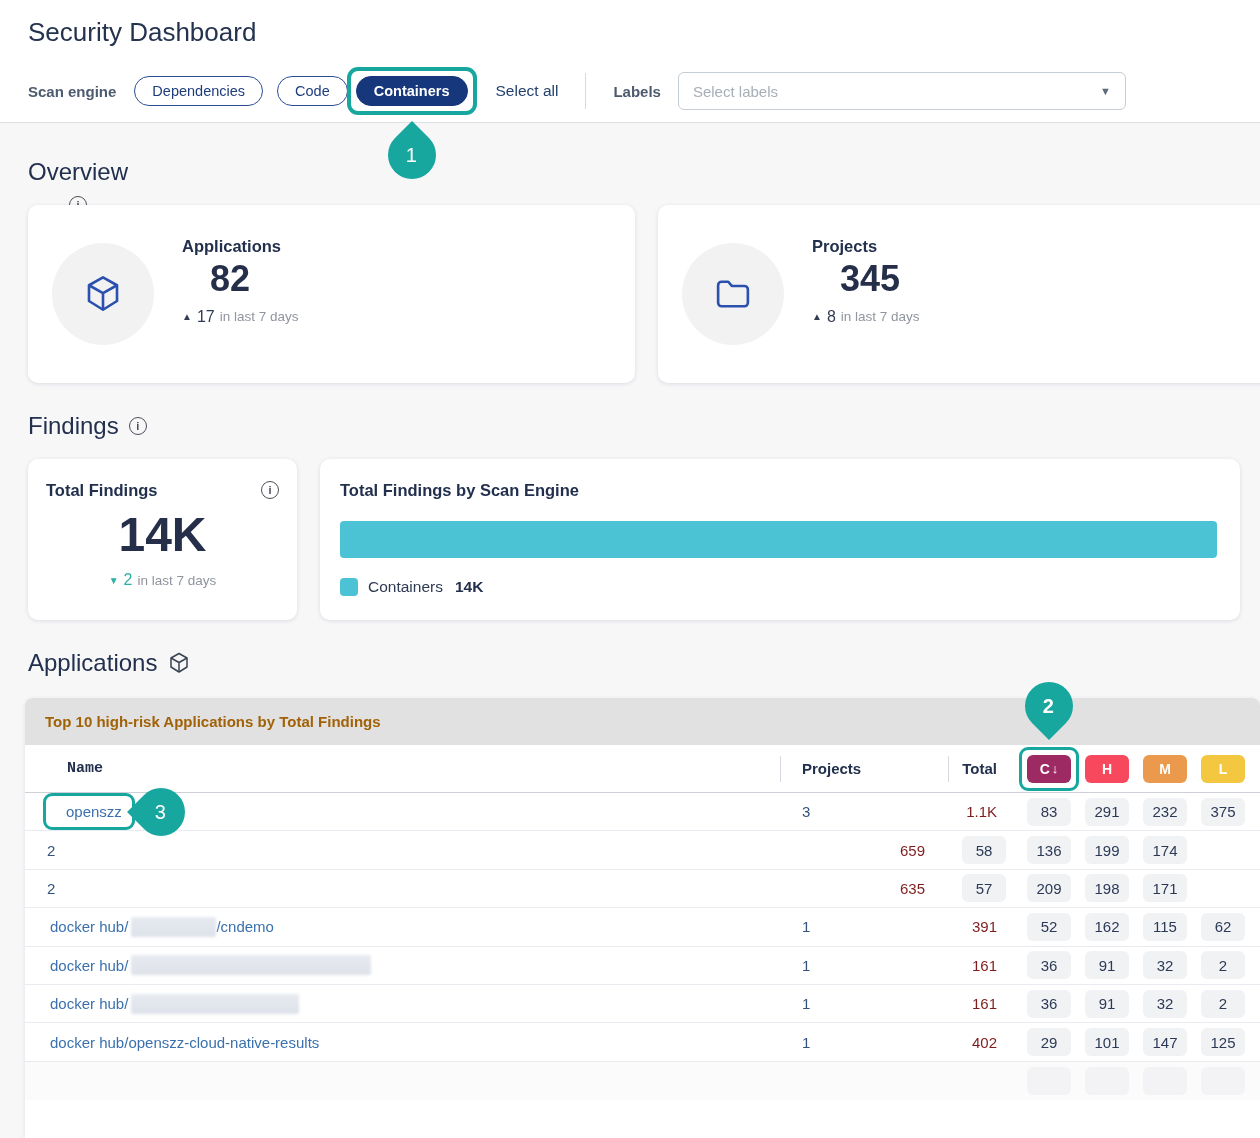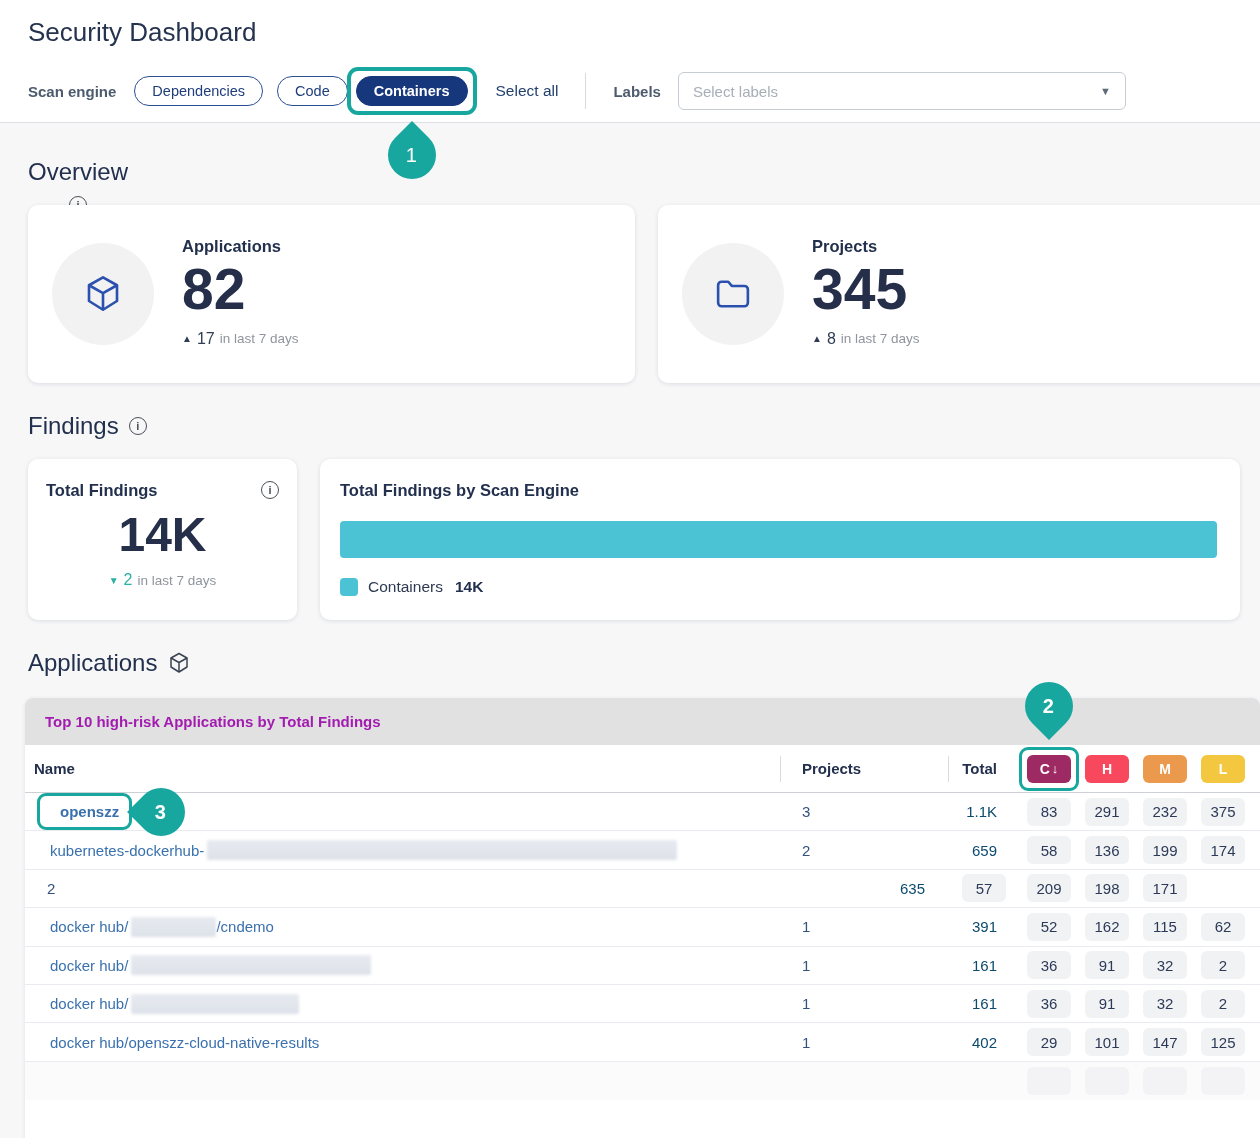--- a/index.html
+++ b/index.html
@@ -49,21 +49,21 @@
 
   
   .card { position:absolute; background:#fff; border-radius:10px;
           box-shadow:0 1px 4px rgba(23,43,77,.13); }
   #card-apps     { left:28px;  top:205px; width:607px; height:178px; }
   #card-projects { left:658px; top:205px; width:620px; height:178px; }
   .stat-circle { position:absolute; left:24px; top:38px; width:102px; height:102px;
                  border-radius:50%; background:#f2f2f2; display:flex; align-items:center; justify-content:center; }
   .stat-body { position:absolute; left:154px; top:32px; }
   .stat-label { font-size:16.5px; font-weight:700; color:#22304e; }
-  .stat-value { font-size:57px; font-weight:700; color:#252f49; margin-top:4px; line-height:1.05; }
+  .stat-value { font-size:36px; font-weight:700; color:#252f49; margin-top:4px; line-height:1.05;margin-left:28px; }
   .delta-row { margin-top:10px; font-size:13.5px; color:#8f959e; display:flex; align-items:center; gap:5px; }
   .delta-arrow-up { color:#303c55; font-size:10px; }
   .delta-arrow-down { color:#2bb2a0; font-size:10px; }
   .delta-num { color:#303c55; font-size:16px; }
   .delta-num.down { color:#2bb2a0; }
 
   #card-total   { left:28px;  top:459px; width:269px; height:161px; }
   #card-engine  { left:320px; top:459px; width:920px; height:161px; }
   .card-title { position:absolute; left:18px; top:22px; font-size:16.5px; font-weight:700; color:#22304e;text-align:right; }
   #total-info { position:absolute; right:18px; top:22px; }
@@ -76,26 +76,26 @@
   #engine-legend { position:absolute; left:20px; top:119px; display:flex; align-items:center; gap:10px; }
   #legend-swatch { width:18px; height:18px; border-radius:4px; background:#4cc3d5; }
   #legend-label { font-size:15.5px; color:#2e3a52; }
   #legend-value { font-size:15.5px; font-weight:700; color:#22304e; margin-left:2px; }
 
   
   #table { position:absolute; left:25px; top:698px; width:1235px; height:440px;
            background:#fff; border-radius:8px 8px 0 0; box-shadow:0 1px 4px rgba(23,43,77,.10); }
   #table-band { height:47px; background:#e1e1e2; border-radius:8px 8px 0 0;
                 display:flex; align-items:center; padding-left:20px; }
-  #table-band-title { font-size:15px; font-weight:700; color:#a21caf; }
+  #table-band-title { font-size:15px; font-weight:700; color:#a16207; }
   .tgrid { display:grid; grid-template-columns:755px 168px 72px 58px 58px 58px 58px; align-items:center; }
   #thead { height:48px; border-bottom:1px solid #cdd1d7; position:relative; }
   .th { font-size:15px; font-weight:700; color:#23304d; position:relative; height:100%;
         display:flex; align-items:center; }
-  .th-name { padding-left:9px; }
+  .th-name { padding-left:42px;font-family:Liberation Mono, monospace; }
   .th-projects { padding-left:22px; }
   .th-total { justify-content:flex-end; padding-right:23px; }
   .vline { position:absolute; left:0; top:11px; height:26px; width:1px; background:#d8dbe1; }
   .th-sev { justify-content:center; }
   .sev-pill { width:44px; height:28px; border-radius:6px; display:flex; align-items:center;
               justify-content:center; color:#fff; font-size:14px; font-weight:700; cursor:pointer; }
   .sev-c { background:#9e2a63; gap:2px; }
   .sev-h { background:#f8485e; }
   .sev-m { background:#eb9a4d; }
   .sev-l { background:#f3c73f; }
@@ -104,28 +104,28 @@
   #c-ring { left:-8px; top:-8px; right:-8px; bottom:-8px; border-width:3.5px; border-radius:9px; }
   #callout-2 { left:50%; top:-73px; transform:translateX(-50%) rotate(45deg); }
 
   .trow { height:38.4px; border-bottom:1px solid #e9ebf0; font-size:15px; }
   .cell { height:100%; display:flex; align-items:center; }
   .name-cell { padding-left:25px; }
   .app-link { color:#3a71ad; text-decoration:none; cursor:pointer; white-space:nowrap; }
   .redacted { display:inline-block; height:20px; border-radius:2px; margin-left:3px;
               background:linear-gradient(180deg,#e7eaf0,#dde1e9); filter:blur(1.5px); }
   .projects-cell { padding-left:22px; color:#33527e; }
-  .total-cell { justify-content:flex-end; padding-right:23px; color:#0c4a6e; }
+  .total-cell { justify-content:flex-end; padding-right:23px; color:#7f1d1d; }
   .sev-cell { justify-content:center; }
   .sev-val { width:44px; height:28px; border-radius:6px; background:#f1f2f4; color:#2c3a57;
              display:flex; align-items:center; justify-content:center; font-size:15px; }
   .trow.partial { height:38px; border-bottom:none; background:#fbfbfc; }
   .trow.partial .sev-val { background:#f3f3f5; }
 
-  .name-cell.highlighted { padding-left:12px; position:relative;font-weight:bold; }
+  .name-cell.highlighted { padding-left:18px; position:relative; }
   .hl-box { display:inline-flex; align-items:center; border:3.5px solid #17a79f;
             border-radius:9px; padding:7px 10px 7px 20px; background:#fff; }
   #callout-3 { left:112px; top:50%; transform:translateY(-50%) rotate(45deg); }
 
   .cube-icon-blue { color:#2b50ae; }
   .cube-icon-dark { color:#3a4352; }
   .folder-icon-blue { color:#2b50ae; }
 </style>
 </head>
 <body>
@@ -294,24 +294,20 @@
           </div>
     <div class="cell sev-cell">
             <span class="sev-val">232</span>
           </div>
     <div class="cell sev-cell">
             <span class="sev-val">375</span>
           </div>
   </div>
 
   <div class="trow tgrid">
-    <div class="cell name-cell">
-            <a class="app-link">kubernetes-dockerhub-</a>
-            <span class="redacted" style="width: 470px;"></span>
-          </div>
     <div class="cell projects-cell">2</div>
     <div class="cell total-cell">659</div>
     <div class="cell sev-cell">
             <span class="sev-val">58</span>
           </div>
     <div class="cell sev-cell">
             <span class="sev-val">136</span>
           </div>
     <div class="cell sev-cell">
             <span class="sev-val">199</span>

